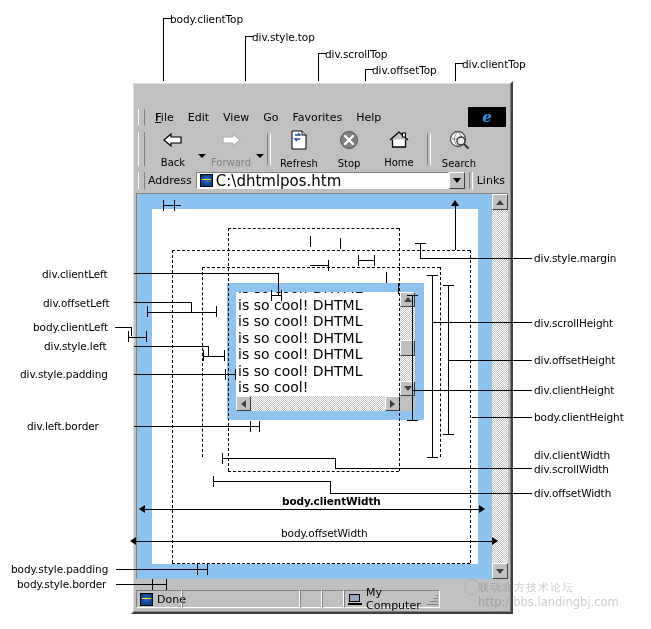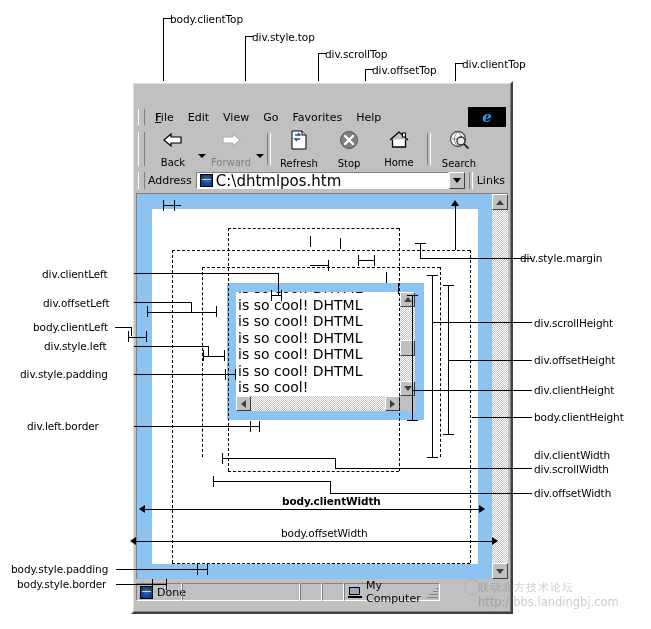--- a/index.html
+++ b/index.html
@@ -220,21 +220,21 @@
     position:absolute;width:15px;height:16px;background:#c0c0c0;
     border-top:1px solid #fff;border-left:1px solid #fff;
     border-right:1px solid #404040;border-bottom:1px solid #404040;
     box-sizing:border-box;
   }
   .a-l{width:0;height:0;border-top:4px solid transparent;border-bottom:4px solid transparent;border-right:5px solid #404040;}
   .a-r{width:0;height:0;border-top:4px solid transparent;border-bottom:4px solid transparent;border-left:5px solid #404040;}
 
   
   .statusbar{
-    position:absolute;left:3px;bottom:10px;width:304px;height:20px;
+    position:absolute;left:3px;bottom:3px;width:304px;height:20px;
     background:#c0c0c0;display:flex;align-items:center;
   }
   .st-cell{
     height:18px;
     border-top:1px solid #808080;border-left:1px solid #808080;
     border-right:1px solid #ffffff;border-bottom:1px solid #ffffff;
     box-sizing:border-box;display:flex;align-items:center;padding:0 3px;
     font-size:11px;color:#000;
   }
   .st-ico{width:13px;height:13px;margin-right:4px;flex:none;
@@ -504,21 +504,21 @@
   <div class="tick-v" style="left:197px;top:564px;"></div>
   <div class="hline" style="left:197px;top:569px;width:10px;"></div>
   <div class="tick-v" style="left:207px;top:564px;"></div>
 
   <div class="ann-label" style="left:17px;top:578px;">body.style.border</div>
   <div class="hline" style="left:116px;top:584px;width:39px;"></div>
   <div class="tick-v" style="left:152px;top:579px;"></div>
   <div class="hline" style="left:152px;top:584px;width:14px;"></div>
   <div class="tick-v" style="left:166px;top:579px;"></div>
 
-  <div class="ann-label" style="left:520px;top:252px;">div.style.margin</div>
+  <div class="ann-label" style="left:534px;top:252px;">div.style.margin</div>
   <div class="hline" style="left:420px;top:258px;width:112px;"></div>
   <div class="vline" style="left:420px;top:243px;height:15px;"></div>
   <div class="tick-h" style="left:415px;top:243px;"></div>
 
   <div class="ann-label" style="left:534px;top:317px;">div.scrollHeight</div>
   <div class="hline" style="left:432px;top:322px;width:100px;"></div>
   <div class="vline" style="left:432px;top:275px;height:47px;"></div>
   <div class="tick-h" style="left:427px;top:275px;"></div>
   <div class="vline" style="left:432px;top:322px;height:135px;"></div>
   <div class="tick-h" style="left:427px;top:457px;"></div>

